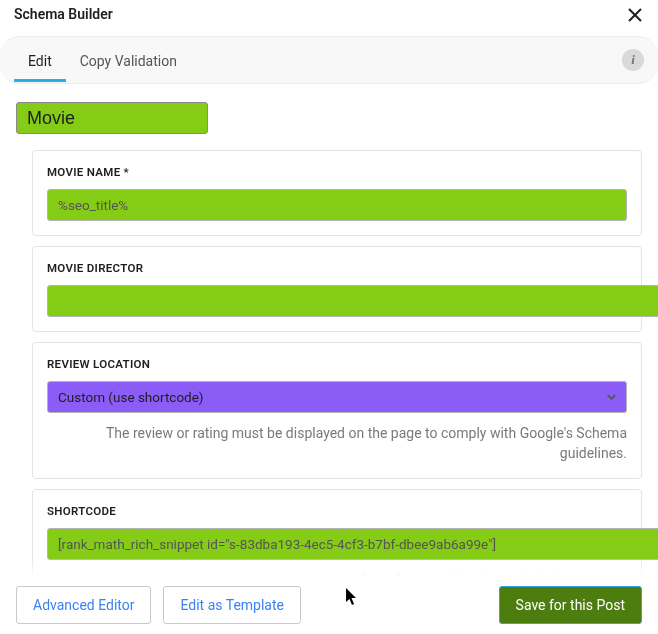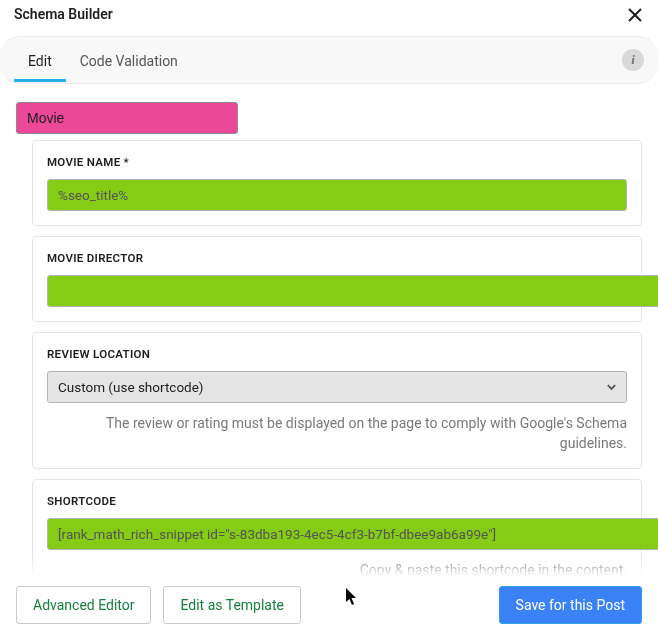--- a/index.html
+++ b/index.html
@@ -80,34 +80,34 @@
     font-size: 13px;
     cursor: pointer;
   }
   .content {
     padding: 18px 16px 0 16px;
     height: 492px;
     overflow: hidden;
     position: relative;
   }
   .schema-name-input {
-    width: 222px;
+    width: 192px;
     height: 32px;
     border: 1px solid #8a8a8a;
     border-radius: 3px;
-    font-size: 14px;
+    font-size: 18px;
     padding: 0 10px;
-    background: #ec4899;
+    background: #84cc16;
     color: #1e1e1e;
   }
   .card {
     border: 1px solid #e4e4e4;
     border-radius: 4px;
     padding: 14px 14px 14px 14px;
-    margin-top: 6px;
+    margin-top: 16px;
     margin-left: 16px;
     position: relative;
   }
   .card + .card { margin-top: 10px; }
   .field-label {
     font-size: 11.5px;
     font-weight: 600;
     letter-spacing: 0.3px;
     color: #1e1e1e;
     text-transform: uppercase;
@@ -130,21 +130,21 @@
     width: 100%;
   }
   .select {
     width: 100%;
     height: 32px;
     border: 1px solid #b4b4b4;
     border-radius: 3px;
     font-size: 13.5px;
     padding: 0 30px 0 10px;
     color: #1e1e1e;
-    background: #e5e5e5;
+    background: #8b5cf6;
     appearance: none;
     font-family: inherit;
     cursor: pointer;
   }
   .select-chevron {
     position: absolute;
     right: 10px;
     top: 50%;
     transform: translateY(-50%);
     pointer-events: none;
@@ -176,25 +176,25 @@
     gap: 12px;
   }
   .btn {
     height: 38px;
     padding: 0 16px;
     border-radius: 3px;
     font-size: 14px;
     cursor: pointer;
     background: #fff;
     border: 1px solid #c9c9c9;
-    color: #15803d;
+    color: #3b82f6;
     font-family: inherit;
   }
   .btn-primary {
-    background: #3b82f6;
+    background: #4d7c0f;
     border: 1px solid #2ea3e6;
     color: #fff;
     margin-left: auto;
   }
   .cursor {
     position: absolute;
     left: 346px;
     top: 588px;
     width: 13px;
     height: 18px;
@@ -212,21 +212,21 @@
   <div class="close-btn">
     <svg viewBox="0 0 16 16">
         <line x1="2" y1="2" x2="14" y2="14"></line>
         <line x1="14" y1="2" x2="2" y2="14"></line>
       </svg>
   </div>
 </div>
 
 <div class="tabbar">
   <div class="tab active">Edit</div>
-  <div class="tab">Code Validation</div>
+  <div class="tab">Copy Validation</div>
   <div class="info-icon">i</div>
 </div>
 
 <div class="content">
 
   <input type="text" class="schema-name-input" value="Movie" style="">
 
   <div class="card">
     <div class="field-label">MOVIE NAME *</div>
     <input type="text" class="text-input" value="%seo_title%" style="">

